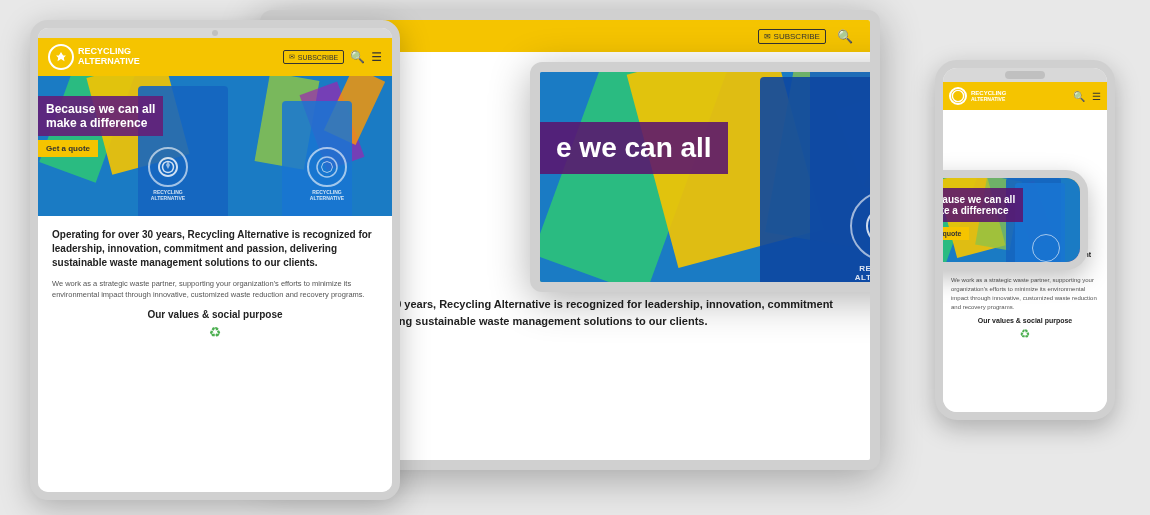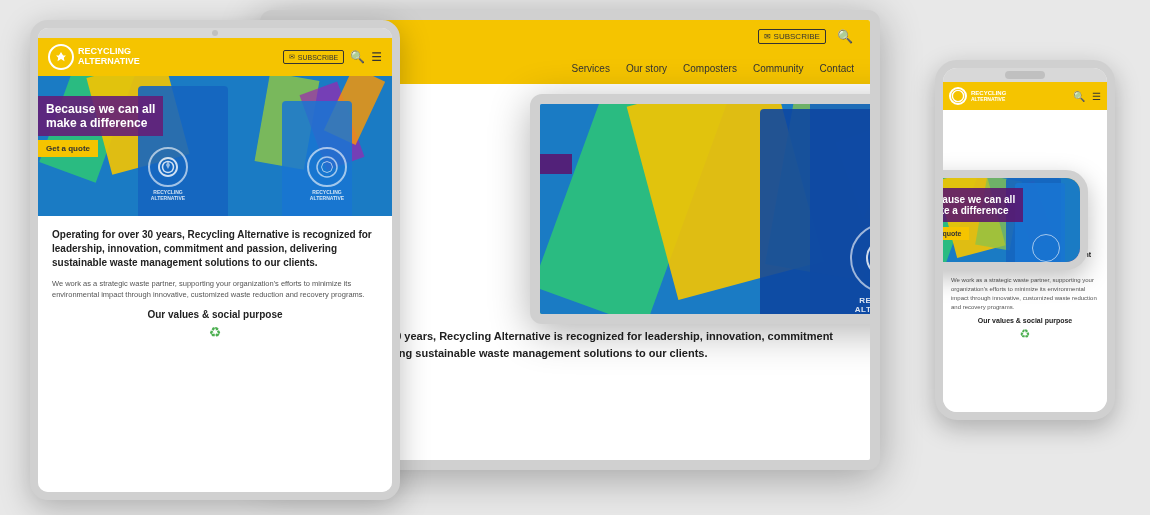--- a/index.html
+++ b/index.html
@@ -410,39 +410,20 @@
   <div class="desktop">
     <div class="desktop-screen">
 
       <div>
         <div style="background:#f5c400;display:flex;align-items:center;justify-content:flex-end;padding:6px 16px;height:32px;gap:12px;">
           <div class="subscribe-btn" style="font-size:8px;">
             <span>✉</span>
             <span>SUBSCRIBE</span>
           </div>
           <span style="font-size:13px;color:#333;cursor:pointer;">🔍</span>
-        </div>
-        <div class="desktop-nav">
-          <div style="display:flex;align-items:center;gap:4px;margin-right:auto;">
-            <div class="logo-circle" style="width:30px;height:30px;">
-              <svg viewBox="0 0 20 20" fill="white" width="16" height="16">
-                <path d="M10 2 C5.58 2 2 5.58 2 10 C2 14.42 5.58 18 10 18 C14.42 18 18 14.42 18 10 C18 5.58 14.42 2 10 2 Z" fill="none" stroke="white" stroke-width="1.5"></path>
-                <path d="M7 7 Q10 4.5 13 7 Q15.5 10 13 13 Q10 15.5 7 13 Q4.5 10 7 7 Z" fill="none" stroke="white" stroke-width="1"></path>
-              </svg>
-            </div>
-            <div class="logo-text" style="font-size:8px;">
-              <span style="font-size:10px;">RECYCLING</span>
-              <span>ALTERNATIVE</span>
-            </div>
-          </div>
-          <span class="nav-item">Services</span>
-          <span class="nav-item">Our story</span>
-          <span class="nav-item">Composters</span>
-          <span class="nav-item">Community</span>
-          <span class="nav-item">Contact</span>
         </div>
       </div>
 
       <div class="hero desktop">
         <div class="hero-img" style="height:230px;">
           <div class="hero-shapes">
             <div style="background:#1a7bc4;width:100%;height:100%;position:absolute;top:0;left:0;"></div>
             <div style="background:#2ecc71;width:120px;height:240px;position:absolute;top:-30px;left:30px;transform:rotate(20deg);opacity:0.8;"></div>
             <div style="background:#f5c400;width:150px;height:200px;position:absolute;top:-20px;left:110px;transform:rotate(-15deg);opacity:0.9;"></div>
             <div style="background:#8BC34A;width:100px;height:180px;position:absolute;top:-10px;left:240px;transform:rotate(10deg);opacity:0.75;"></div>
@@ -461,20 +442,21 @@
                 <path d="M18 12 L26 12 L26 16 L22 22 L18 16 Z" fill="white" opacity="0.6"></path>
                 <path d="M30 16 L34 23 L30 28 L26 22 Z" fill="white" opacity="0.6"></path>
                 <path d="M14 28 L18 22 L22 28 L18 34 Z" fill="white" opacity="0.6"></path>
               </svg>
             </div>
             <div style="font-size:8px;color:rgba(255,255,255,0.85);text-align:center;margin-top:3px;font-weight:bold;text-transform:uppercase;letter-spacing:0.5px;">RECYCLING<br>ALTERNATIVE</div>
           </div>
 
           <div style="position:absolute;left:0;top:50px;">
             <div class="purple-box" style="font-size:28px;font-weight:900;padding:10px 16px;max-width:280px;background:rgba(90,20,110,0.88);">
+              <div>e we can all</div>
             </div>
           </div>
         </div>
       </div>
 
       <div class="content-section" style="padding:14px 20px;">
         <p style="font-size:11px;font-weight:bold;color:#222;line-height:1.5;margin-bottom:6px;">Operating for over 30 years, Recycling Alternative is recognized for leadership, innovation, commitment and passion, delivering sustainable waste management solutions to our clients.</p>
       </div>
     </div>
   </div>

